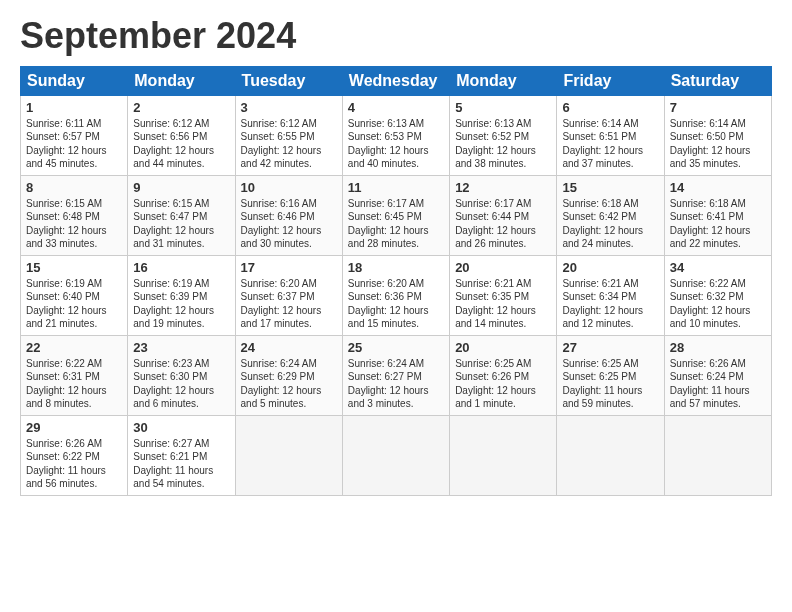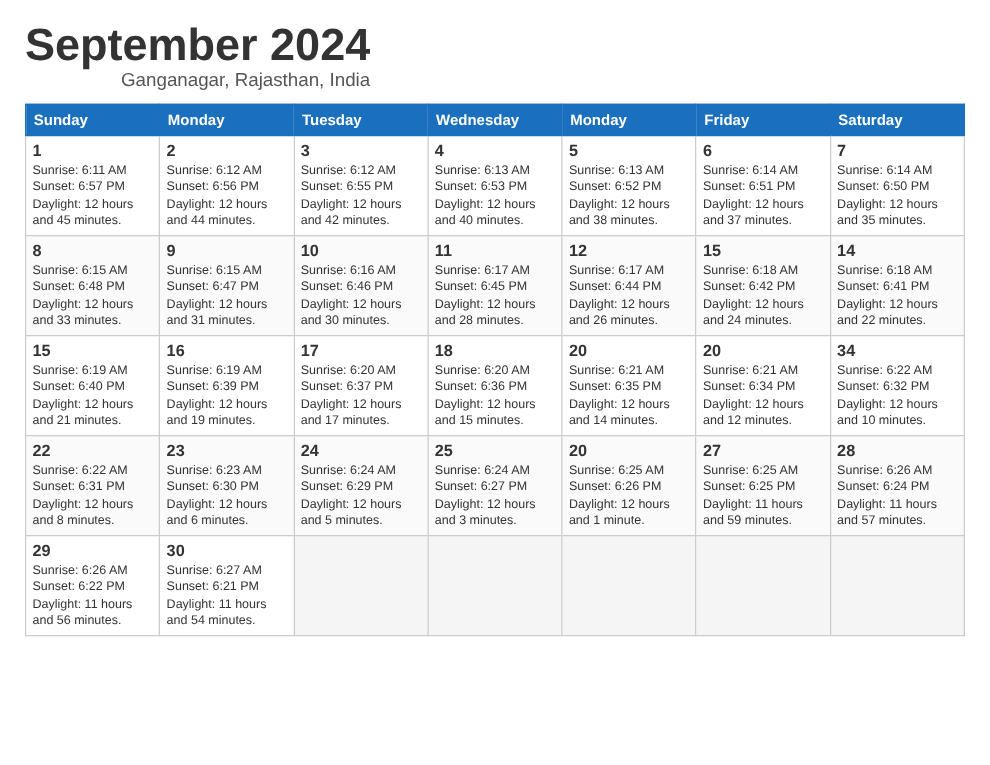--- a/index.html
+++ b/index.html
@@ -46,21 +46,21 @@
     .calendar {
       width: 100%;
       border-collapse: collapse;
       table-layout: fixed;
     }
     .calendar th {
       background: #1a6fbe;
       color: #fff;
       text-align: left;
       padding: 5px 6px;
-      font-size: 12px;
+      font-size: 16px;
       font-weight: bold;
       border: 1px solid #1a6fbe;
     }
     .calendar td {
       border: 1px solid #ccc;
       vertical-align: top;
       padding: 4px 5px;
       font-size: 10.5px;
       color: #333;
       height: 80px;
@@ -89,21 +89,20 @@
       background: #f0f0f0;
     }
   </style>
 </head>
 <body>
 
 <div class="container">
   <div class="header-row">
     <div class="title-block">
       <div class="month-title">September 2024</div>
-      <div class="subtitle">Ganganagar, Rajasthan, India</div>
     </div>
   </div>
 
   <table class="calendar">
     <thead>
       <tr>
         <th>Sunday</th>
         <th>Monday</th>
         <th>Tuesday</th>
         <th>Wednesday</th>

